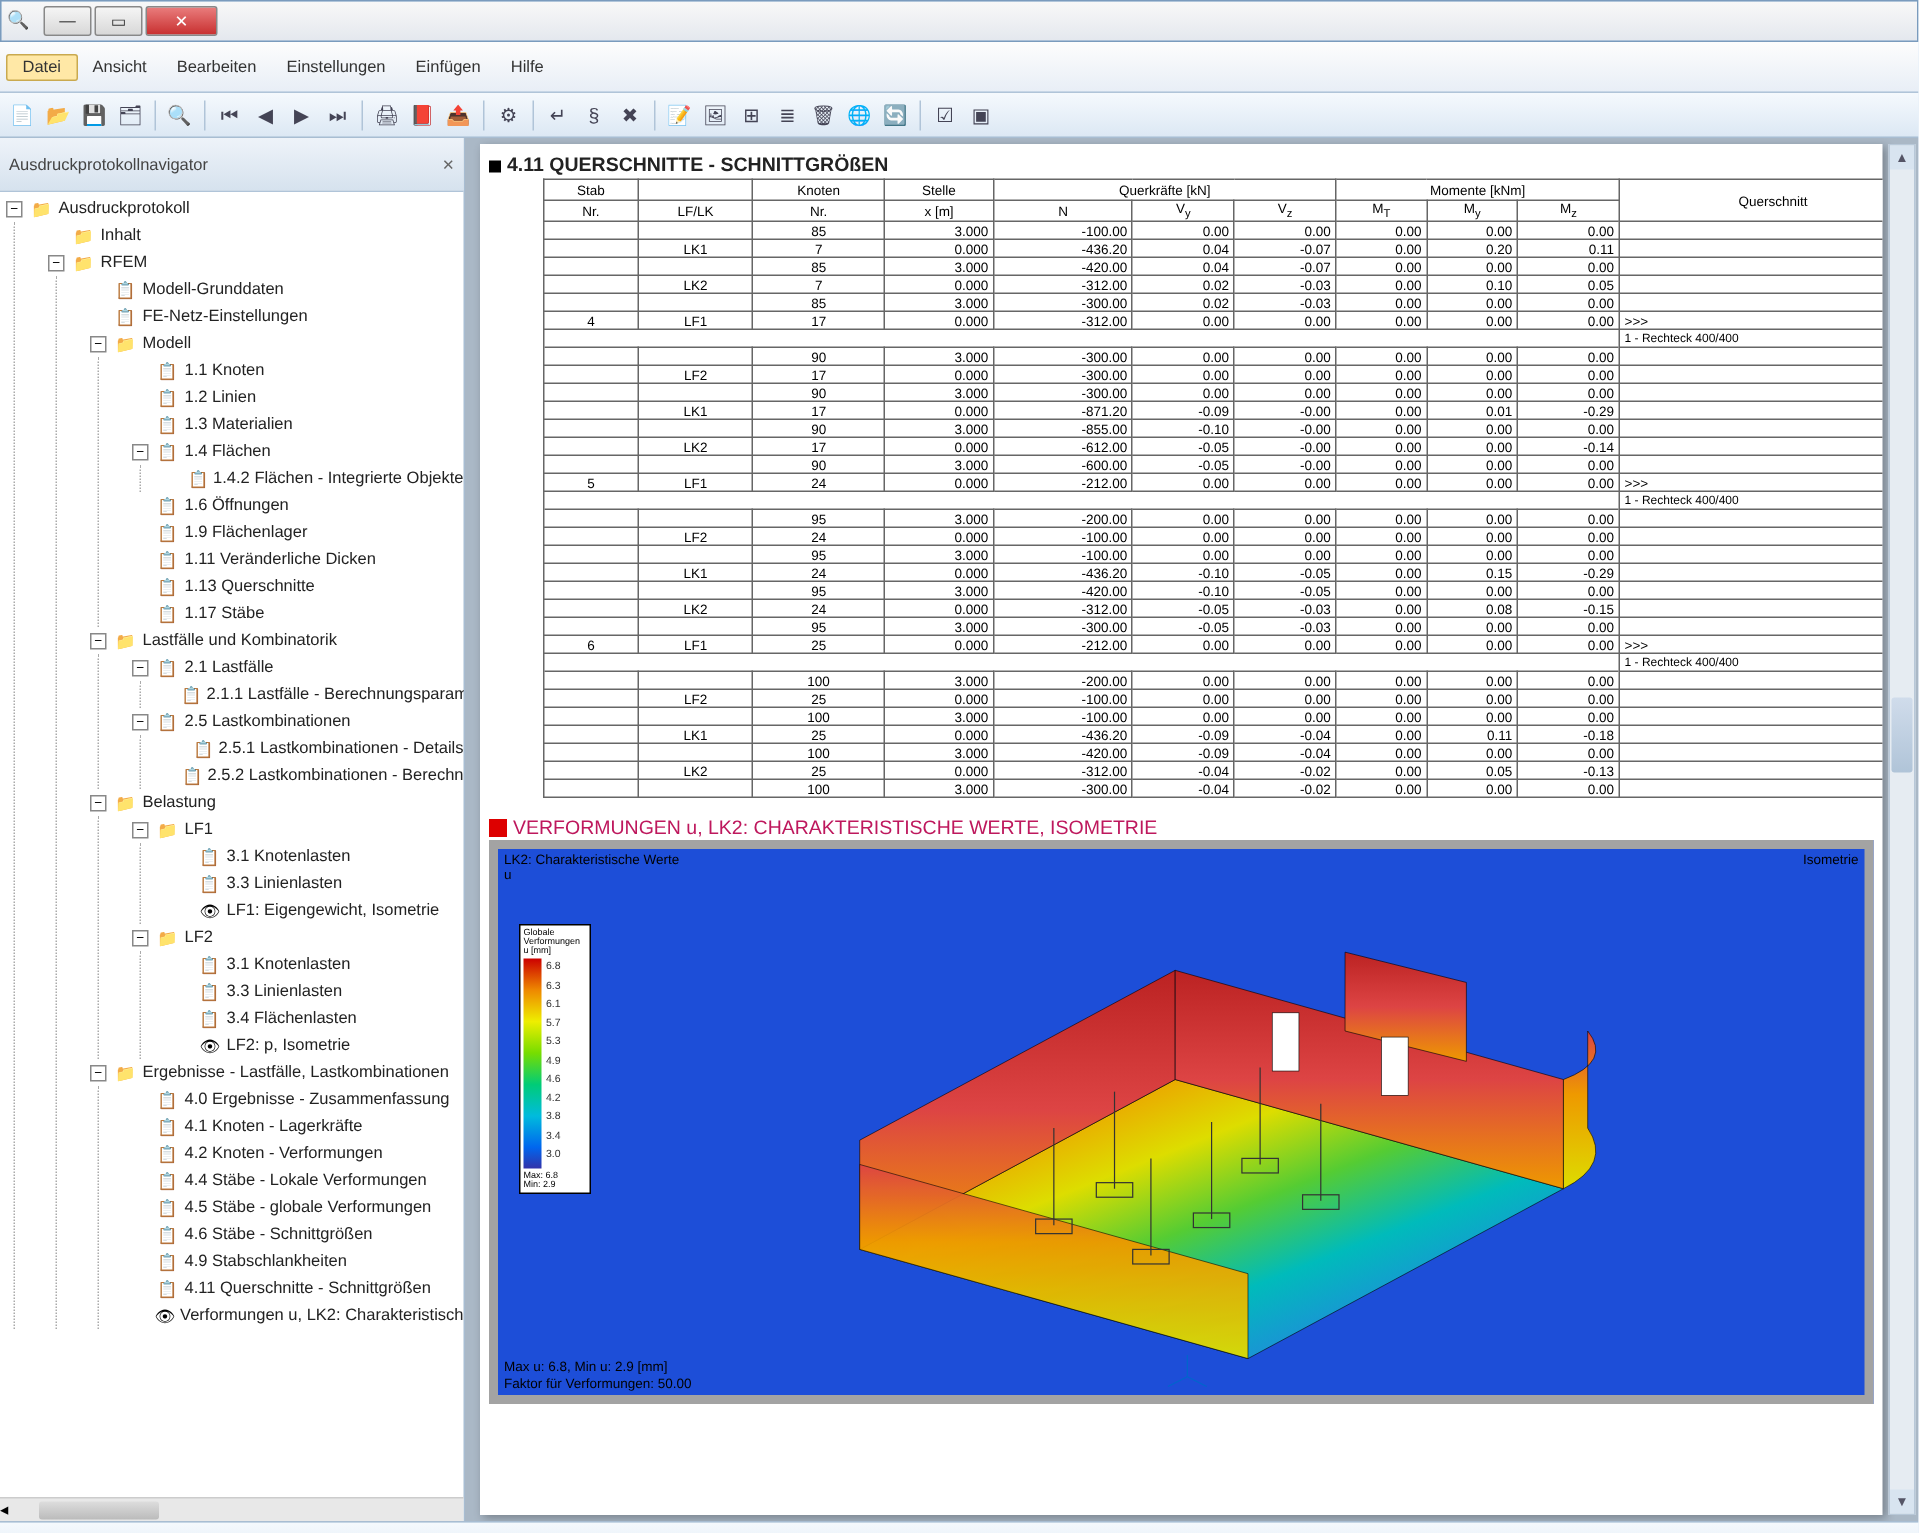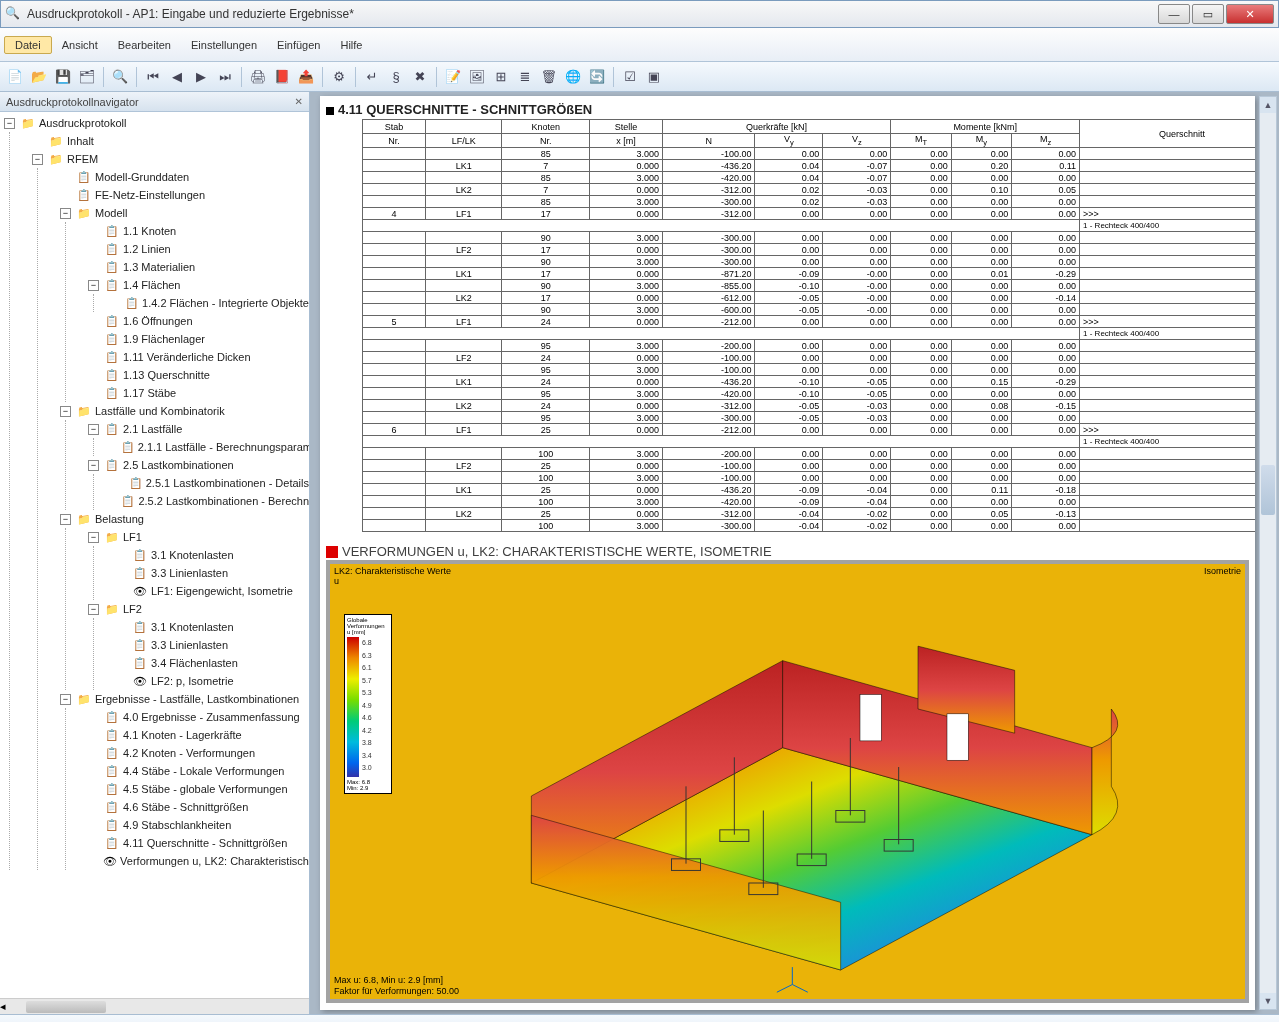--- a/index.html
+++ b/index.html
@@ -19,21 +19,21 @@
 .menubar .mitem.active { background: #ffe8a6; border: 1px solid #c9a94f; border-radius: 2px; }
 
 
 .toolbar { height: 30px; background: linear-gradient(#f5f9fd,#dce8f4); display: flex; align-items: center; padding: 0 4px; gap: 2px; border-bottom: 1px solid #a8bdd2; }
 .toolbar .tbtn { width: 22px; height: 22px; display: flex; align-items: center; justify-content: center; border: 1px solid transparent; border-radius: 2px; font-size: 13px; color: #445; }
 .toolbar .tsep { width: 1px; height: 20px; background: #b0c4d8; margin: 0 3px; }
 
 
 .main { display: flex; height: calc(1022px - 28px - 22px - 30px - 20px); }
 .navpanel { width: 310px; background: #fff; border-right: 1px solid #a8bdd2; display: flex; flex-direction: column; }
-.navhead { height: 20px; background: linear-gradient(#eef3f9,#d6e2ee); padding: 2px 6px; font-size: 11px; color: #444; border-bottom: 1px solid #b0c4d8; display: flex; justify-content: space-between; align-items: center; }
+.navhead { height: 36px; background: linear-gradient(#eef3f9,#d6e2ee); padding: 2px 6px; font-size: 11px; color: #444; border-bottom: 1px solid #b0c4d8; display: flex; justify-content: space-between; align-items: center; }
 .navhead .x { font-size: 10px; color: #666; }
 .tree { flex: 1; overflow: auto; padding: 2px 0; }
 .tree ul { list-style: none; padding-left: 0; }
 .tree li { white-space: nowrap; }
 .tree .node { display: flex; align-items: center; height: 18px; padding-left: 4px; }
 .tree .twisty { width: 11px; height: 11px; border: 1px solid #888; display: inline-flex; align-items: center; justify-content: center; font-size: 9px; line-height: 1; margin-right: 2px; background: #fff; }
 .tree .twisty.none { border: none; background: none; }
 .tree .nicon { width: 16px; height: 14px; margin: 0 3px; display: inline-flex; align-items: center; justify-content: center; font-size: 11px; }
 .tree .nlabel { font-size: 11px; color: #222; }
 .tree .children { padding-left: 18px; border-left: 1px dotted #aaa; margin-left: 9px; }
@@ -54,40 +54,39 @@
 table.datatbl { border-collapse: collapse; width: 100%; font-size: 9px; margin-left: 36px; }
 table.datatbl th, table.datatbl td { border: 1px solid #666; padding: 0 3px; }
 table.datatbl th { font-weight: normal; background: #fff; text-align: center; height: 14px; }
 table.datatbl td { text-align: right; height: 12px; }
 table.datatbl td.c { text-align: center; }
 table.datatbl td.l { text-align: left; }
 table.datatbl tr.divrow td { border-top: 1.5px solid #000; }
 table.datatbl .note { font-size: 8px; text-align: left; border-top: none; }
 
 
-.figtitle { font-size: 13px; color: #404040; margin: 12px 0 1px 0; display:flex;align-items:center;gap:4px; }
+.figtitle { font-size: 13px; color: #be185d; margin: 12px 0 1px 0; display:flex;align-items:center;gap:4px; }
 .figtitle .reddot{width:12px;height:12px;background:#d00;}
-.figbox { border: 4px solid #a3a3a3; height: 443px; position: relative; background: #eab308; overflow:hidden; }
+.figbox { border: 6px solid #a3a3a3; height: 376px; position: relative; background: #1d4ed8; overflow:hidden; }
 .figbox .fig-tl { position:absolute; top:2px; left:4px; font-size:9px; color:#000; }
 .figbox .fig-tr { position:absolute; top:2px; right:4px; font-size:9px; color:#000; }
 .figbox .fig-bl { position:absolute; bottom:2px; left:4px; font-size:9px; color:#000; line-height:1.2; }
 .figbox .legend { position:absolute; top:50px; left:14px; width:48px; border:1px solid #000; padding:2px; font-size:7px; background:#fff; }
 .figbox .legend .grad { width:12px; height:140px; background: linear-gradient(to bottom,#c00 0%,#e80 15%,#ee0 30%,#7d0 45%,#0c7 60%,#0bd 75%,#06e 90%,#33a 100%); float:left; margin-right:3px; }
 .figbox .legend .vals { font-size:7px; line-height:12.5px; color:#333; }
 .figbox svg.model { position:absolute; top:0; left:0; width:100%; height:100%; }
 
 
 .statusbar { height: 32px; background: linear-gradient(#f5f9fd,#dce8f4); display: flex; align-items: center; justify-content: flex-end; padding: 0 10px; font-size: 11px; color: #333; border-top: 1px solid #a8bdd2; gap: 24px; }
 </style>
 </head>
 <body>
 
 <div class="titlebar">
   <span class="tb-icon">🔍</span>
-  <span class="tb-title">Ausdruckprotokoll - AP1: Eingabe und reduzierte Ergebnisse*</span>
   <div class="wbtns">
     <div class="wbtn">—</div>
     <div class="wbtn">▭</div>
     <div class="wbtn close">✕</div>
   </div>
 </div>
 
 <div class="menubar">
   <div class="mitem active">Datei</div>
   <div class="mitem">Ansicht</div>

